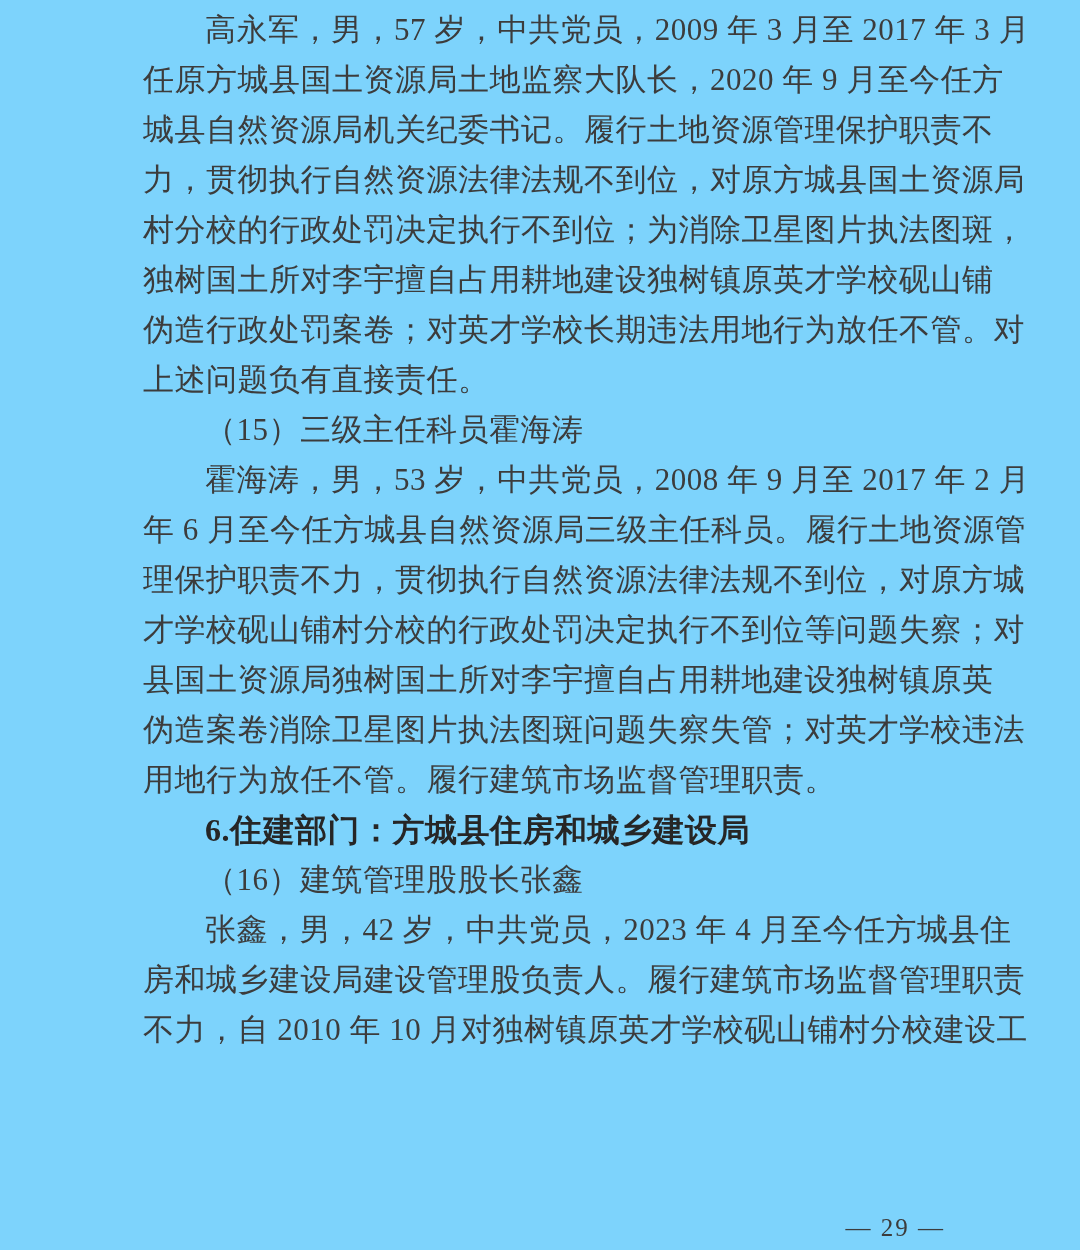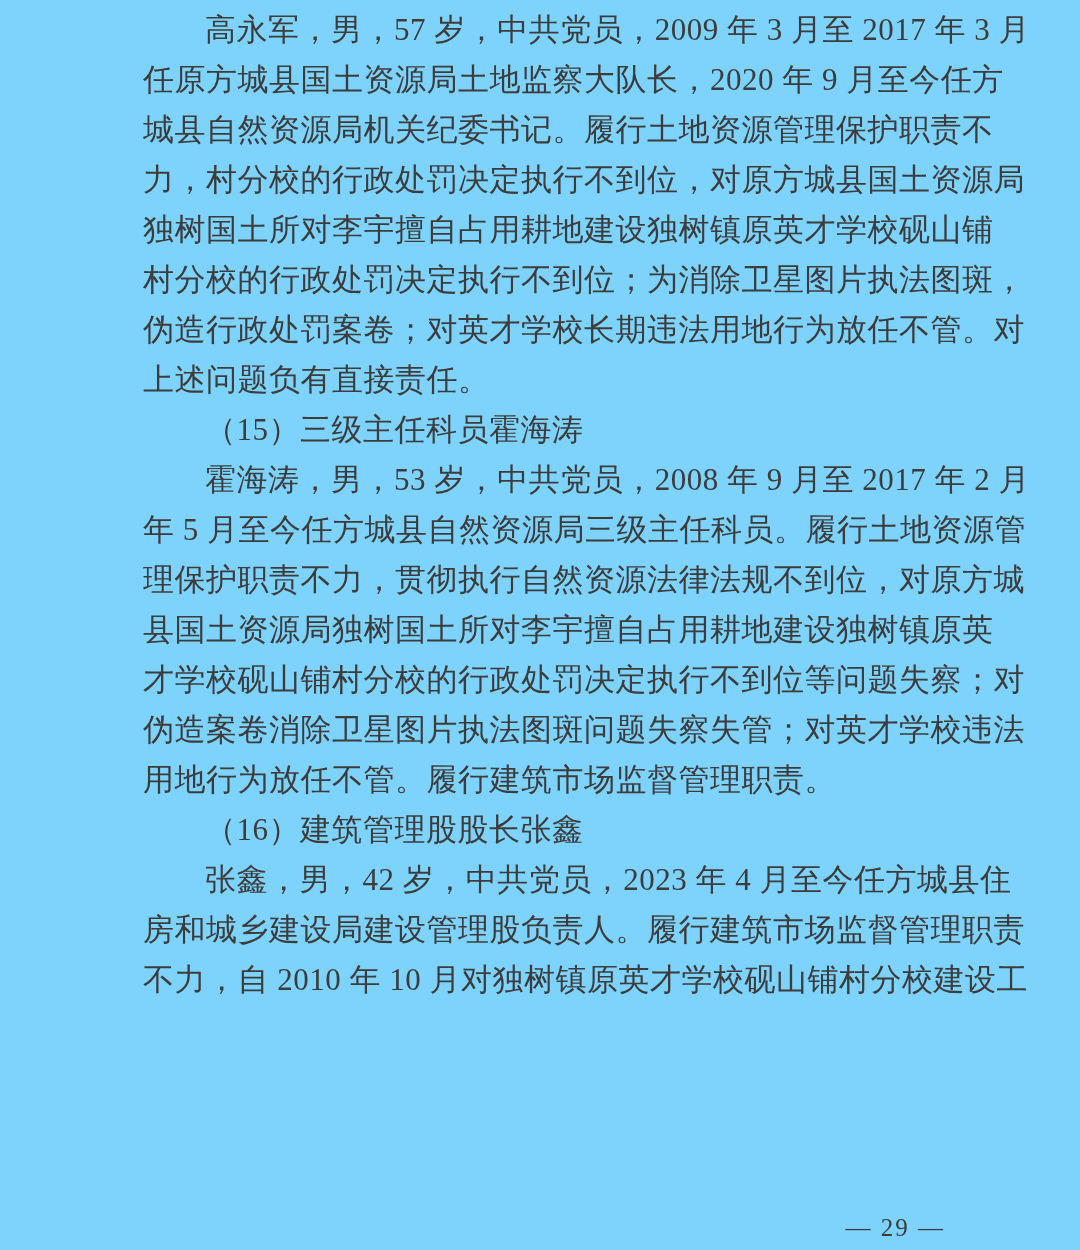--- a/index.html
+++ b/index.html
@@ -56,41 +56,44 @@
 </head>
 <body>
 
 <div class="page">
   <div class="content">
 
     <div>
       <div class="t-line indent">高永军，男，57 岁，中共党员，2009 年 3 月至 2017 年 3 月</div>
       <div class="t-line">任原方城县国土资源局土地监察大队长，2020 年 9 月至今任方</div>
       <div class="t-line">城县自然资源局机关纪委书记。履行土地资源管理保护职责不</div>
-      <div class="t-line">力，村分校的行政处罚决定执行不到位，对原方城县国土资源局</div>
+      <div class="t-line">力，贯彻执行自然资源法律法规不到位，对原方城县国土资源局</div>
+      <div class="t-line">村分校的行政处罚决定执行不到位；为消除卫星图片执法图斑，</div>
       <div class="t-line">独树国土所对李宇擅自占用耕地建设独树镇原英才学校砚山铺</div>
-      <div class="t-line">村分校的行政处罚决定执行不到位；为消除卫星图片执法图斑，</div>
       <div class="t-line">伪造行政处罚案卷；对英才学校长期违法用地行为放任不管。对</div>
       <div class="t-line end">上述问题负有直接责任。</div>
     </div>
 
     <div>
       <div class="t-line indent end">（15）三级主任科员霍海涛</div>
     </div>
 
     <div>
       <div class="t-line indent">霍海涛，男，53 岁，中共党员，2008 年 9 月至 2017 年 2 月</div>
-      <div class="t-line">年 5 月至今任方城县自然资源局三级主任科员。履行土地资源管</div>
+      <div class="t-line">年 6 月至今任方城县自然资源局三级主任科员。履行土地资源管</div>
       <div class="t-line">理保护职责不力，贯彻执行自然资源法律法规不到位，对原方城</div>
+      <div class="t-line">才学校砚山铺村分校的行政处罚决定执行不到位等问题失察；对</div>
       <div class="t-line">县国土资源局独树国土所对李宇擅自占用耕地建设独树镇原英</div>
-      <div class="t-line">才学校砚山铺村分校的行政处罚决定执行不到位等问题失察；对</div>
       <div class="t-line">伪造案卷消除卫星图片执法图斑问题失察失管；对英才学校违法</div>
       <div class="t-line end">用地行为放任不管。履行建筑市场监督管理职责。</div>
     </div>
 
+    <div>
+      <div class="t-line indent end bold">6.住建部门：方城县住房和城乡建设局</div>
+    </div>
 
     <div>
       <div class="t-line indent end">（16）建筑管理股股长张鑫</div>
     </div>
 
     <div>
       <div class="t-line indent">张鑫，男，42 岁，中共党员，2023 年 4 月至今任方城县住</div>
       <div class="t-line">房和城乡建设局建设管理股负责人。履行建筑市场监督管理职责</div>
       <div class="t-line">不力，自 2010 年 10 月对独树镇原英才学校砚山铺村分校建设工</div>
     </div>

